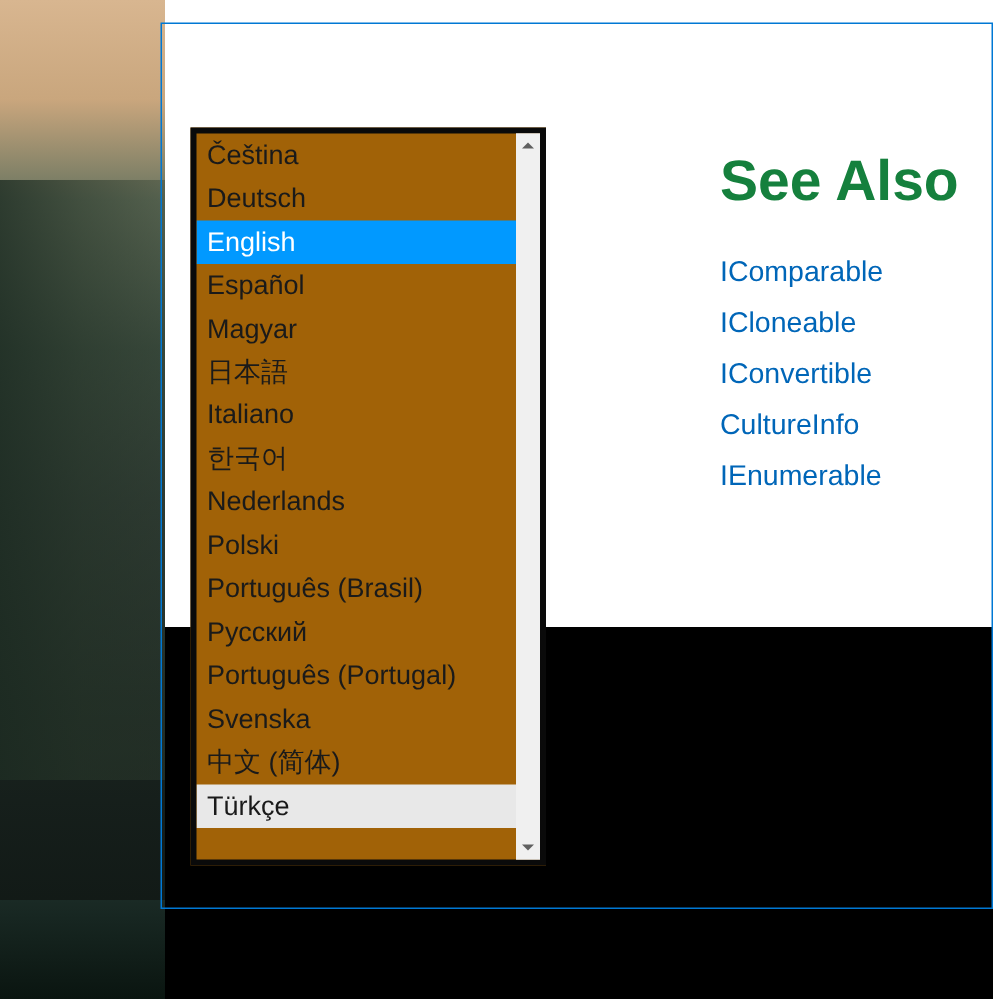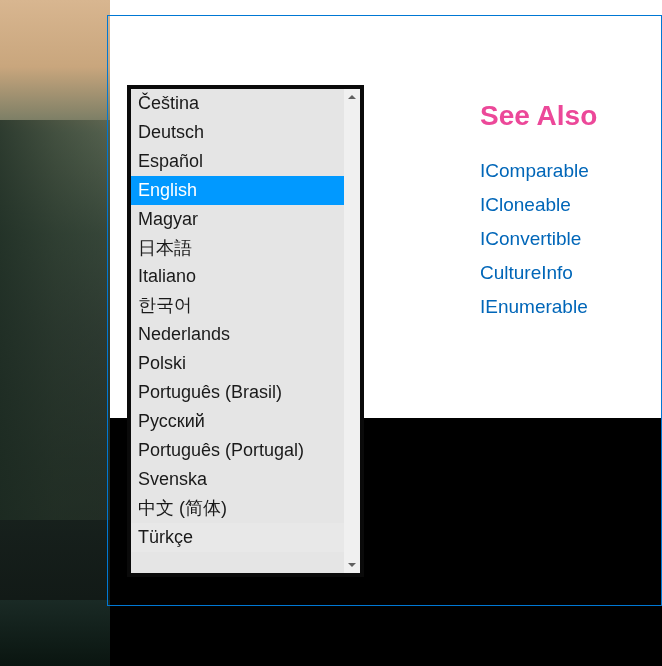--- a/index.html
+++ b/index.html
@@ -76,43 +76,43 @@
       z-index: 2;
       pointer-events: none;
     }
     .see-also-section {
       position: absolute;
       top: 100px;
       left: 480px;
       z-index: 3;
     }
     .see-also-heading {
-      font-size: 28px;
+      font-size: 38px;
       font-weight: 600;
-      color: #ec4899;
+      color: #15803d;
       margin-bottom: 28px;
     }
     .see-also-links {
       display: flex;
       flex-direction: column;
       gap: 12px;
     }
     .see-also-link {
       font-size: 19px;
       color: #0066b8;
       text-decoration: none;
       cursor: pointer;
     }
     .language-dropdown {
       position: absolute;
       top: 85px;
       left: 127px;
       width: 237px;
       height: 492px;
-      background: #e5e5e5;
+      background: #a16207;
       border: 4px solid #0a0a0a;
       z-index: 5;
       display: flex;
     }
     .language-list {
       flex: 1;
       overflow: hidden;
     }
     .language-item {
       font-size: 18px;
@@ -185,22 +185,22 @@
     <a class="see-also-link">IConvertible</a>
     <a class="see-also-link">CultureInfo</a>
     <a class="see-also-link">IEnumerable</a>
   </div>
 </div>
 
 <div class="language-dropdown">
   <div class="language-list" id="lang-list">
       <div class="language-item">Čeština</div>
       <div class="language-item">Deutsch</div>
+      <div class="language-item selected">English</div>
       <div class="language-item">Español</div>
-      <div class="language-item selected">English</div>
       <div class="language-item">Magyar</div>
       <div class="language-item">日本語</div>
       <div class="language-item">Italiano</div>
       <div class="language-item">한국어</div>
       <div class="language-item">Nederlands</div>
       <div class="language-item">Polski</div>
       <div class="language-item">Português (Brasil)</div>
       <div class="language-item">Русский</div>
       <div class="language-item">Português (Portugal)</div>
       <div class="language-item">Svenska</div>

